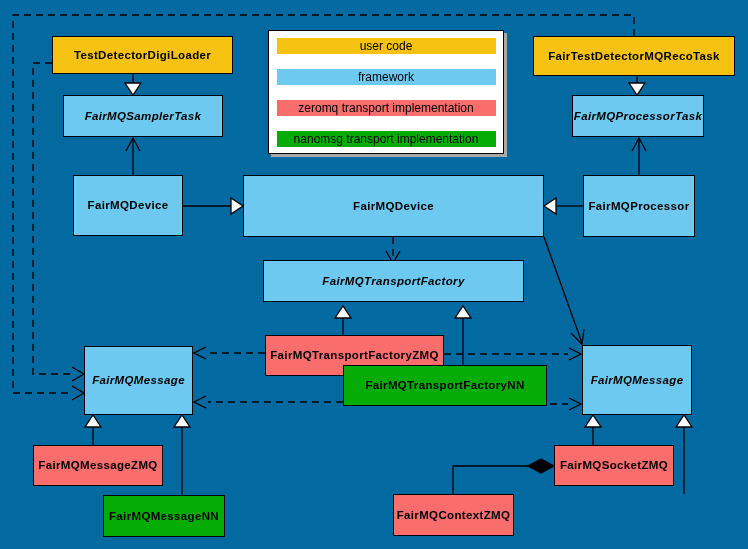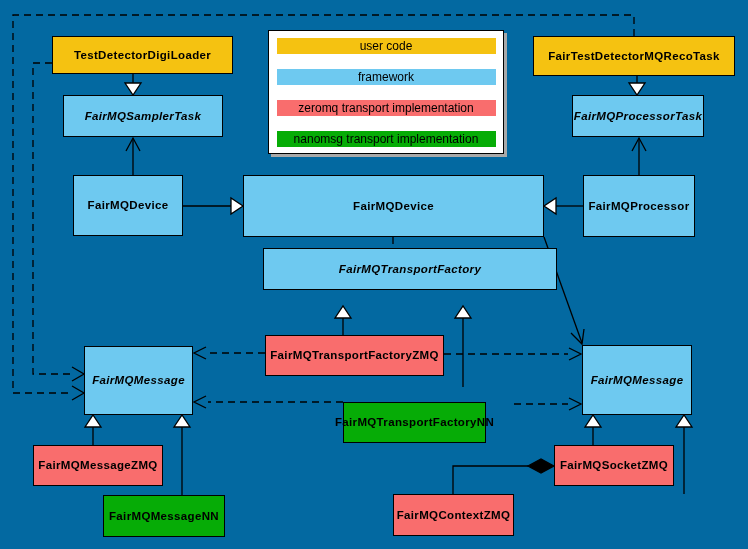--- a/index.html
+++ b/index.html
@@ -181,27 +181,27 @@
   </div>
   <div class="cls c-framework" style="left:73px;top:175px;width:110px;height:61px">
     <span class="lbl">FairMQDevice</span>
   </div>
   <div class="cls c-framework" style="left:243px;top:175px;width:301px;height:62px">
     <span class="lbl">FairMQDevice</span>
   </div>
   <div class="cls c-framework" style="left:583px;top:175px;width:112px;height:62px">
     <span class="lbl">FairMQProcessor</span>
   </div>
-  <div class="cls c-framework abstract" style="left:263px;top:248px;width:294px;height:42px">
+  <div class="cls c-framework abstract" style="left:263px;top:260px;width:261px;height:42px">
     <span class="lbl">FairMQTransportFactory</span>
   </div>
   <div class="cls c-zmq" style="left:265px;top:335px;width:179px;height:41px">
     <span class="lbl">FairMQTransportFactoryZMQ</span>
   </div>
-  <div class="cls c-nn" style="left:343px;top:402px;width:143px;height:41px">
+  <div class="cls c-nn" style="left:343px;top:365px;width:204px;height:41px">
     <span class="lbl">FairMQTransportFactoryNN</span>
   </div>
   <div class="cls c-framework abstract" style="left:84px;top:346px;width:109px;height:69px">
     <span class="lbl">FairMQMessage</span>
   </div>
   <div class="cls c-framework abstract" style="left:582px;top:345px;width:110px;height:70px">
     <span class="lbl">FairMQMessage</span>
   </div>
   <div class="cls c-zmq" style="left:33px;top:445px;width:130px;height:41px">
     <span class="lbl">FairMQMessageZMQ</span>

